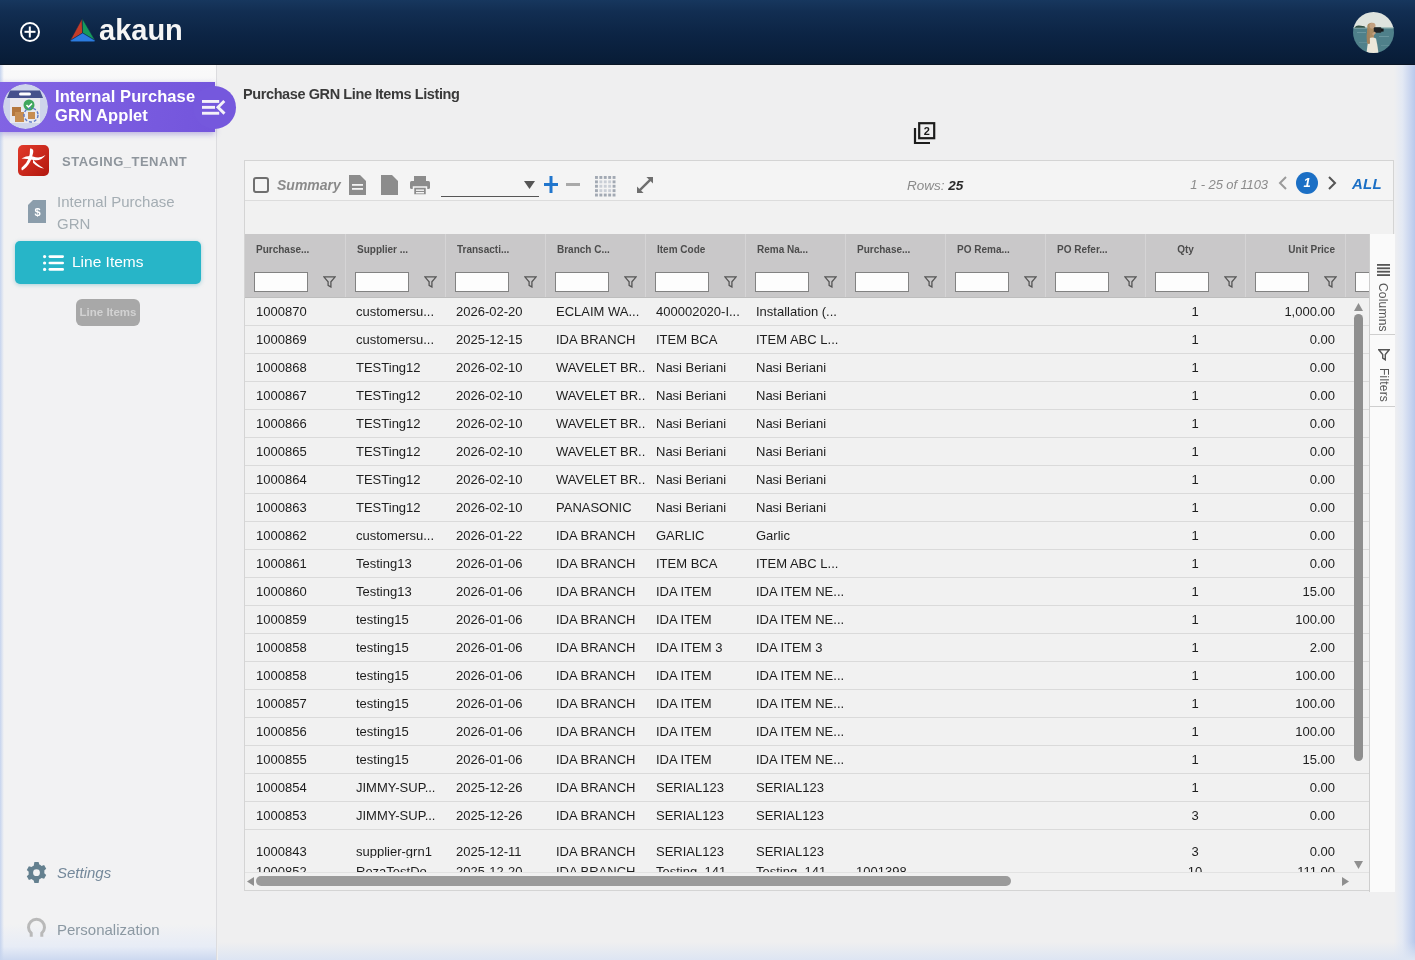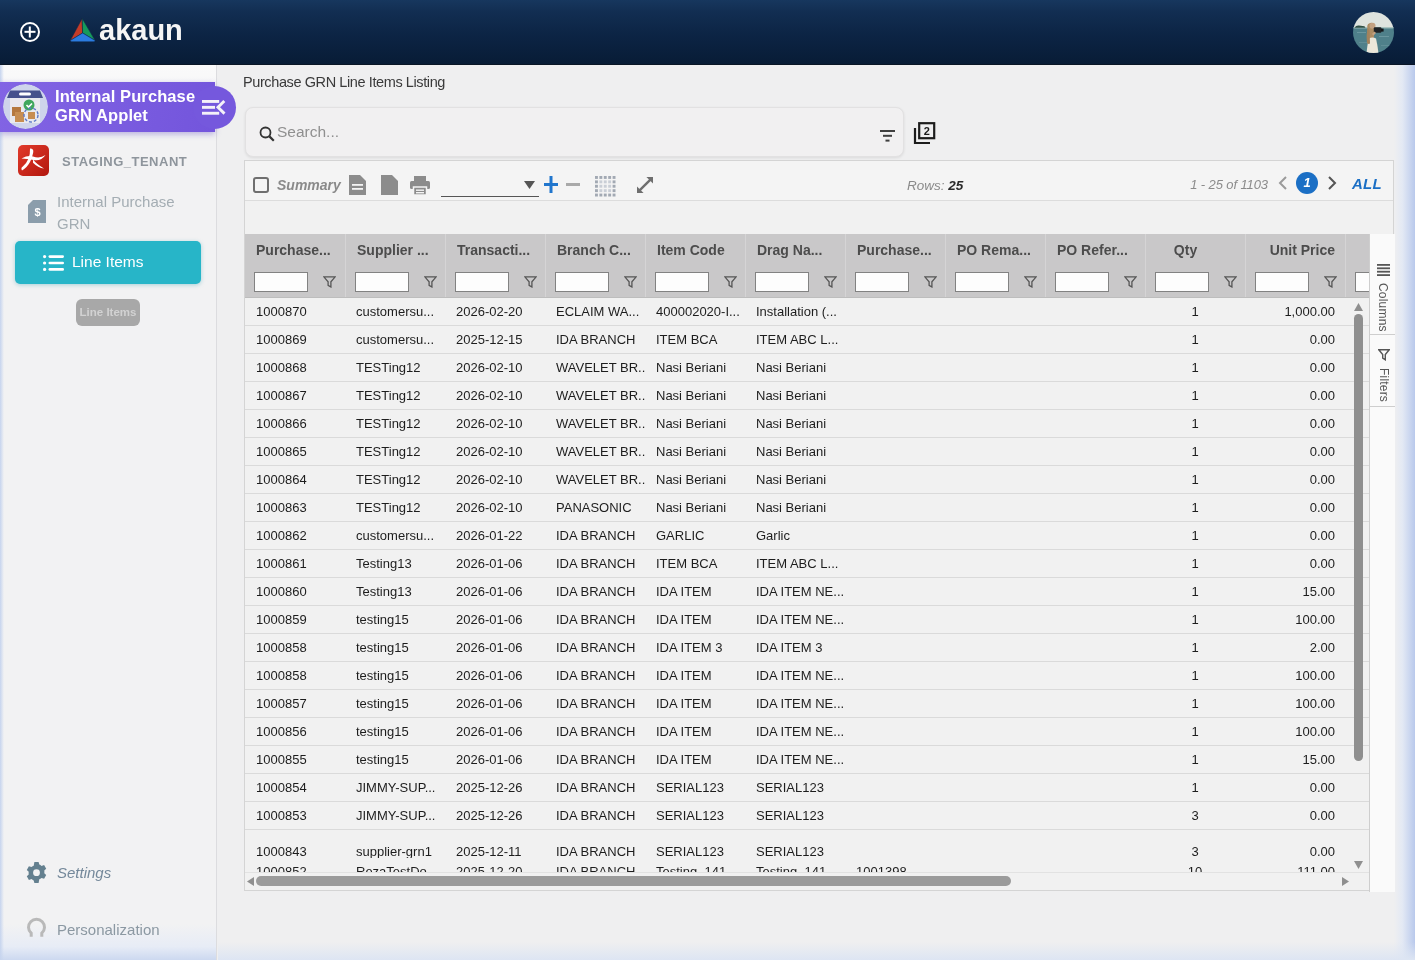--- a/index.html
+++ b/index.html
@@ -38,21 +38,21 @@
   box-shadow:0 1px 4px rgba(30,150,170,0.35); }
 #lineitems-btn .txt { position:absolute; left:57px; top:12px; color:#fff; font-size:15.5px; }
 #lineitems-btn svg { position:absolute; left:28px; top:14px; }
 #graypill { position:absolute; left:76px; top:234px; width:64px; height:27px; background:#a8a8a8; border-radius:6px;
   color:#d2d2d2; font-size:11.5px; font-weight:bold; text-align:center; line-height:27px; }
 
 
 #main { position:absolute; left:218px; top:65px; width:1197px; height:895px; }
 #rightband { position:absolute; left:1176px; top:0; width:21px; height:895px;
   background:linear-gradient(90deg, rgba(239,239,240,0) 0%, #e3e9f4 40%, #b9c9ec 100%); }
-#pagetitle { position:absolute; left:25px; top:9px; font-size:14.5px; font-weight:normal; color:#3a3a3a; letter-spacing:-0.4px; }
+#pagetitle { position:absolute; left:25px; top:21px; font-size:14.5px; font-weight:bold; color:#3a3a3a; letter-spacing:-0.4px; }
 #searchbox { position:absolute; left:27px; top:42px; width:659px; height:50px; background:#f1f0f1; border:1px solid #e2e1e2;
   border-radius:8px; box-shadow:0 1px 3px rgba(0,0,0,0.09); }
 #searchbox .ph { position:absolute; left:31px; top:15px; font-size:15.5px; color:#8f8f8f; }
 #filter2icon { position:absolute; left:695px; top:57px; }
 
 
 #gridcard { position:absolute; left:26px; top:95px; width:1150px; height:731px; background:#f1f1f1; border:1px solid #d4d4d4; }
 #toolbar { position:absolute; left:0; top:0; width:1148px; height:40px; background:#f4f4f4; border-bottom:1px solid #dcdcdc;font-style:italic; }
 #cb { position:absolute; left:8px; top:16px; width:16px; height:16px; border:2px solid #6f6f6f; border-radius:3px; }
 #summarylabel { position:absolute; left:32px; top:16px; font-size:14px; font-weight:bold; color:#8a8a8a; }
@@ -62,21 +62,21 @@
 #pgtext { position:absolute; right:125px; top:16px; font-size:13px; color:#8b8b8b; white-space:nowrap; letter-spacing:-0.1px; }
 #pgcircle { position:absolute; left:1051px; top:11px; width:22px; height:22px; background:#1b6fc5; color:#fff; border-radius:50%;
   text-align:center; line-height:22px; font-size:13px; font-weight:bold; }
 #pgall { position:absolute; left:1107px; top:14px; color:#1b6fc5; font-size:15px; font-weight:bold; letter-spacing:0.2px; }
 
 #rowgroups { position:absolute; left:0; top:40px; width:1148px; height:33px; background:#eaeaea; border-bottom:1px solid #d6d6d6; }
 #rowgroups .txt { position:absolute; left:39px; top:9px; font-size:13.5px; color:#9b9b9b; }
 
 #headerband { position:absolute; left:0; top:73px; width:1124px; height:32px; background:#c9c8c9; overflow:hidden; }
 #filterband { position:absolute; left:0; top:105px; width:1124px; height:32px; background:#c9c8c9; border-bottom:1px solid #bdbdbd; overflow:hidden; }
-.hcell { position:absolute; top:0; height:32px; font-size:14px; font-weight:bold; color:#4c4c4c; line-height:32px;
+.hcell { position:absolute; top:0; height:32px; font-size:10px; font-weight:bold; color:#4c4c4c; line-height:32px;
   padding-left:11px; overflow:hidden; white-space:nowrap; border-left:1px solid #d5d4d5; }
 .hcell.first { border-left:none; }
 .hcell.ctr { text-align:center; padding-left:0; padding-right:20px; }
 .hcell.num { text-align:right; padding-right:10px; padding-left:0; }
 .fcell { position:absolute; top:0; height:32px; border-left:1px solid #d5d4d5; }
 .fcell.first { border-left:none; }
 .fcell .inp { position:absolute; left:9px; top:6px; width:54px; height:20px; background:#fdfdfd; border:1px solid #828282; }
 .fcell svg { position:absolute; left:78px; top:10px; }
 
 #rows { position:absolute; left:0; top:137px; width:1124px; height:574px; overflow:hidden; }
@@ -207,32 +207,20 @@
       <path fill="none" stroke="#b9b9b9" stroke-width="3" d="M5.2 19.8 L5.2 16.2 A8 8 0 1 1 15.8 16.2 L15.8 19.8"></path>
     </svg>
     <div class="slabel" style="left:57px; top:4px; font-size:15px; color:#8b98a2;">Personalization</div>
   </div>
 </div>
 
 <div id="main">
   <div id="rightband"></div>
   <div style="position:absolute; left:0; top:877px; width:1197px; height:18px; background:linear-gradient(180deg, rgba(239,239,240,0), #dde5f3);"></div>
   <div id="pagetitle">Purchase GRN Line Items Listing</div>
-  <div id="searchbox">
-    <svg style="position:absolute;left:13px;top:18px" width="16" height="16" viewBox="0 0 16 16">
-      <circle cx="6.5" cy="6.5" r="5" fill="none" stroke="#333" stroke-width="1.8"></circle>
-      <line x1="10.4" y1="10.4" x2="14.8" y2="14.8" stroke="#333" stroke-width="2.2"></line>
-    </svg>
-    <div class="ph">Search...</div>
-    <svg style="position:absolute;left:634px;top:22px" width="15" height="12" viewBox="0 0 15 12">
-      <rect x="0" y="0" width="15" height="2" fill="#3f3f3f"></rect>
-      <rect x="3" y="4.8" width="9" height="2" fill="#3f3f3f"></rect>
-      <rect x="5.5" y="9.6" width="4" height="2" fill="#3f3f3f"></rect>
-    </svg>
-  </div>
   <div id="filter2icon">
     <svg width="23" height="24" viewBox="0 0 23 24">
       <path d="M2 6 V21 H17" stroke="#1c1c1c" stroke-width="2.2" fill="none"></path>
       <rect x="6.2" y="1.2" width="15" height="15" fill="none" stroke="#1c1c1c" stroke-width="2.2"></rect>
       <text x="13.7" y="13" font-size="11" font-weight="bold" fill="#1c1c1c" text-anchor="middle" font-family="Liberation Sans">2</text>
     </svg>
   </div>
 
   <div id="gridcard">
     <div id="toolbar">
@@ -306,21 +294,21 @@
           <path d="M1 1 L7 7 L1 13" stroke="#555" stroke-width="2" fill="none"></path>
         </svg>
       <div id="pgall">ALL</div>
     </div>
     <div id="headerband">
         <div class="hcell first" style="left:0px;width:100px">Purchase...</div>
         <div class="hcell" style="left:100px;width:100px">Supplier ...</div>
         <div class="hcell" style="left:200px;width:100px">Transacti...</div>
         <div class="hcell" style="left:300px;width:100px">Branch C...</div>
         <div class="hcell" style="left:400px;width:100px">Item Code</div>
-        <div class="hcell" style="left:500px;width:100px">Drag Na...</div>
+        <div class="hcell" style="left:500px;width:100px">Rema Na...</div>
         <div class="hcell" style="left:600px;width:100px">Purchase...</div>
         <div class="hcell" style="left:700px;width:100px">PO Rema...</div>
         <div class="hcell" style="left:800px;width:100px">PO Refer...</div>
         <div class="hcell ctr" style="left:900px;width:100px">Qty</div>
         <div class="hcell num" style="left:1000px;width:100px">Unit Price</div>
         <div class="hcell" style="left:1100px;width:100px"></div>
       </div>
     <div id="filterband">
         <div class="fcell first" style="left:0px;width:100px">
           <div class="inp"></div>

